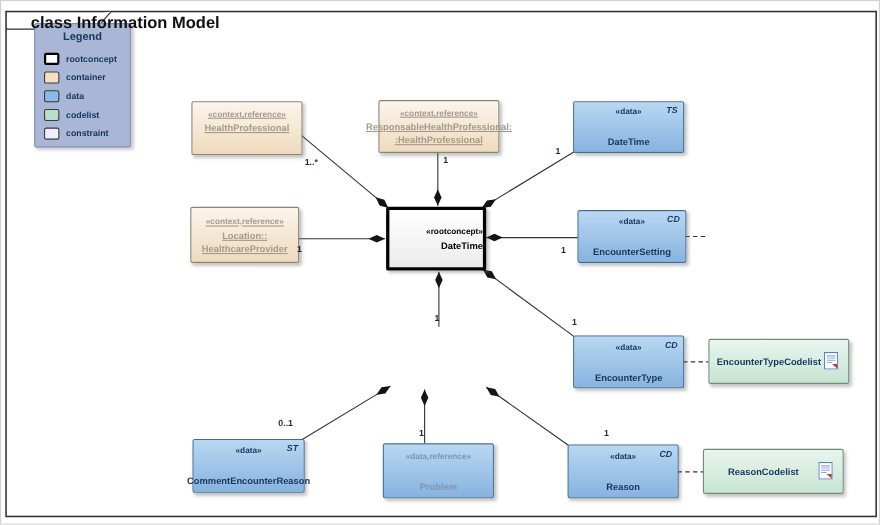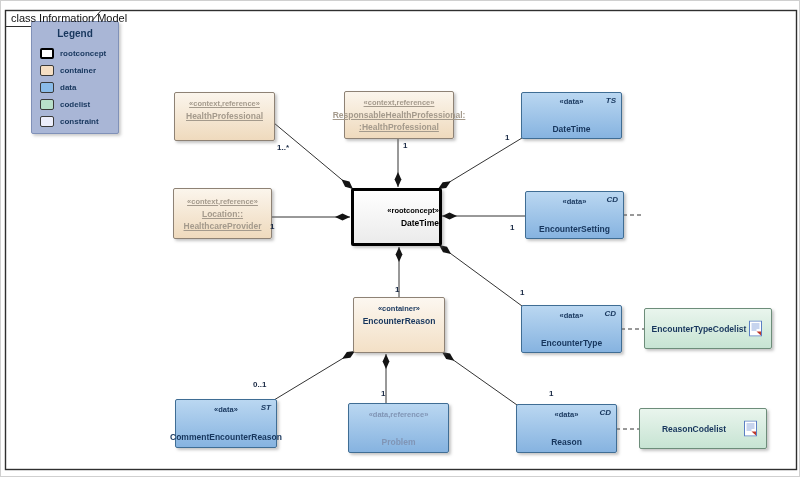--- a/index.html
+++ b/index.html
@@ -3,22 +3,22 @@
 <meta charset="utf-8">
 <style>
   html,body{margin:0;padding:0;background:#fff;}
   .stage{
     position:relative;width:800px;height:477px;background:#ffffff;
     font-family:"Liberation Sans", sans-serif;overflow:hidden;
     border:1px solid #d0d0d0;box-sizing:border-box;
   }
   svg.overlay{position:absolute;left:0;top:0;z-index:1;}
   .frame-tab-label{
-    position:absolute;left:10px;top:11px;z-index:3;
-    font-size:11px;font-weight:normal;color:#111;white-space:nowrap;
+    position:absolute;left:27px;top:11px;z-index:3;
+    font-size:15px;font-weight:bold;color:#111;white-space:nowrap;
   }
   
   .legend{
     position:absolute;left:30px;top:20px;width:86px;height:111px;z-index:2;
     background:#a9b6d6;border:1px solid #8091b8;border-radius:2px;
     box-shadow:2px 2px 3px rgba(110,110,110,.35);
   }
   .legend-title{
     text-align:center;font-size:10px;font-weight:bold;color:#17365d;
     padding-top:6px;padding-bottom:4px;
@@ -166,24 +166,20 @@
     <div class="nname">DateTime</div>
   </div>
 
   <div class="node data" style="left:524px;top:190px;width:99px;height:48px">
     <span class="tletter">CD</span>
     <div class="stereo">«data»</div>
     <div class="nname">EncounterSetting</div>
   </div>
 
 
-  <div class="node container-box align-top" style="left:352px;top:296px;width:92px;height:56px">
-    <div class="stereo">«container»</div>
-    <div class="nname">EncounterReason</div>
-  </div>
 
   <div class="node data" style="left:520px;top:304px;width:101px;height:48px">
     <span class="tletter">CD</span>
     <div class="stereo">«data»</div>
     <div class="nname">EncounterType</div>
   </div>
 
   <div class="node codelist" style="left:643px;top:307px;width:128px;height:41px">
     <div class="cl-name">EncounterTypeCodelist</div>
     <span class="doc-icon">

